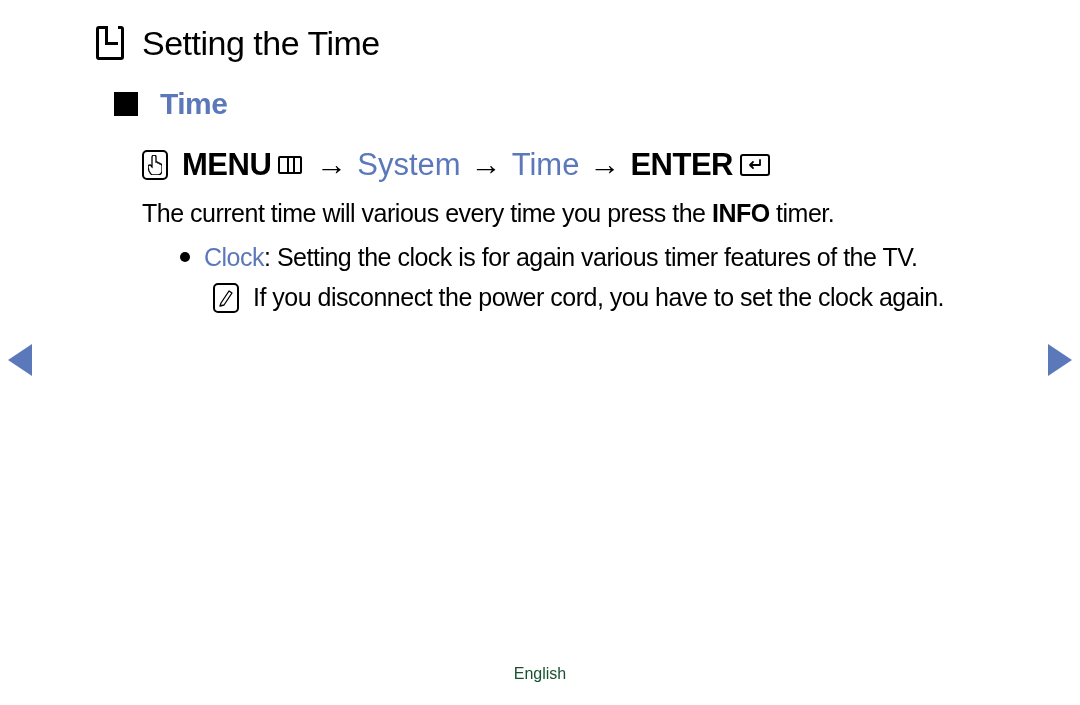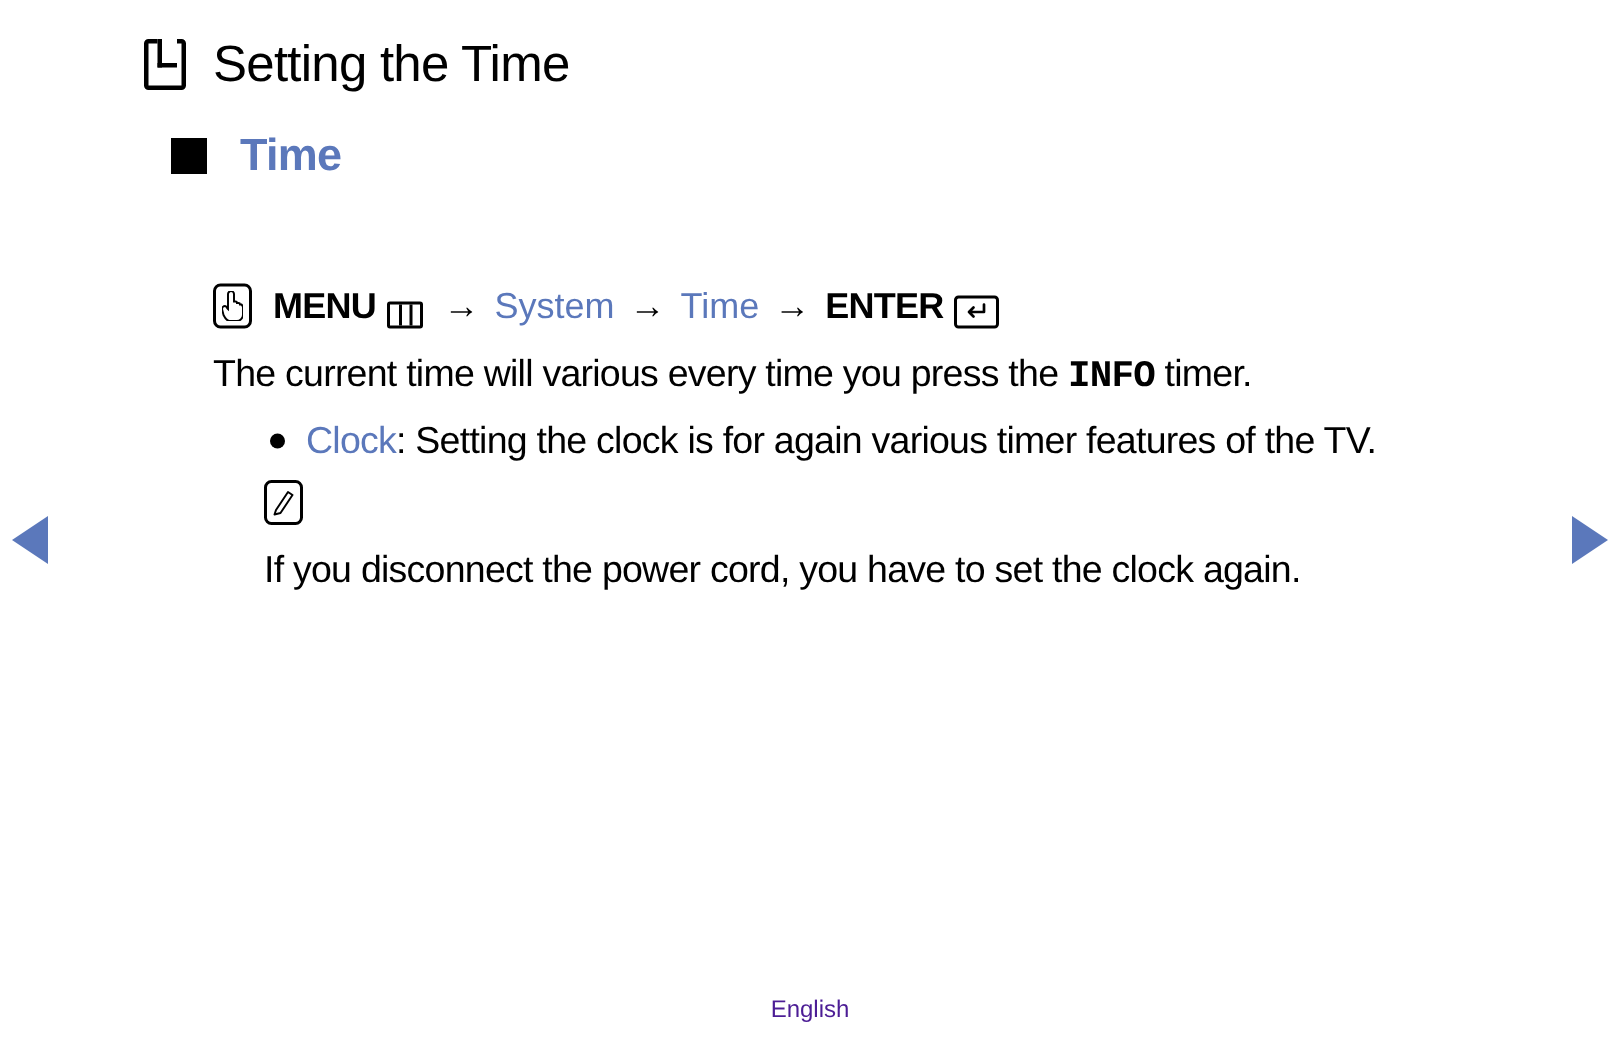--- a/index.html
+++ b/index.html
@@ -64,25 +64,25 @@
       flex-shrink: 0;
     }
     .section-title {
       font-size: 30px;
       font-weight: bold;
       color: #5b78bb;
       letter-spacing: -0.5px;
     }
     .path-row {
       display: flex;
-      align-items: flex-end;
+      align-items: center;
       gap: 6px;
       margin-left: 46px;
       margin-bottom: 14px;
-      font-size: 24px;
+      font-size: 31px;
     }
     .hand-icon {
       display: inline-flex;
       align-items: center;
       justify-content: center;
       width: 26px;
       height: 30px;
       border: 2px solid #000;
       border-radius: 5px;
       margin-right: 8px;
@@ -130,21 +130,20 @@
       padding: 0 4px;
     }
     .path-highlight {
       color: #5b78bb;
       font-weight: normal;
     }
     .enter-label {
       font-weight: bold;
       color: #000;
       letter-spacing: -0.5px;
-      margin-top: 44px;
     }
     .enter-icon {
       display: inline-flex;
       align-items: center;
       justify-content: center;
       width: 30px;
       height: 22px;
       border: 2px solid #000;
       border-radius: 3px;
       vertical-align: middle;
@@ -157,21 +156,20 @@
     .body-text {
       font-size: 25px;
       color: #000;
       margin-left: 46px;
       margin-bottom: 10px;
       letter-spacing: -0.5px;
       line-height: 1.35;
     }
     .body-text b {
       font-weight: bold;
-      font-family: Liberation Mono, monospace;
     }
     .bullet-item {
       display: flex;
       align-items: flex-start;
       gap: 14px;
       margin-left: 84px;
       margin-bottom: 6px;
     }
     .round-bullet {
       width: 10px;
@@ -187,22 +185,21 @@
       letter-spacing: -0.5px;
       line-height: 1.35;
     }
     .clock-label {
       color: #5b78bb;
     }
     .note-row {
       display: flex;
       align-items: flex-start;
       gap: 14px;
-      margin-left: 80px;
-      flex-direction: column;
+      margin-left: 117px;
     }
     .note-icon {
       display: inline-flex;
       align-items: center;
       justify-content: center;
       width: 26px;
       height: 30px;
       border: 2px solid #000;
       border-radius: 5px;
       flex-shrink: 0;
@@ -240,21 +237,21 @@
       border-left: 24px solid #5b78bb;
       cursor: pointer;
     }
     .footer {
       position: absolute;
       bottom: 22px;
       left: 0;
       right: 0;
       text-align: center;
       font-size: 16px;
-      color: #4c1d95;
+      color: #14532d;
     }
   </style>
 </head>
 <body>
 
 <div class="content">
 
   <div class="page-title-row">
     <div class="bookmark-icon"></div>
     <div class="page-title">Setting the Time</div>

